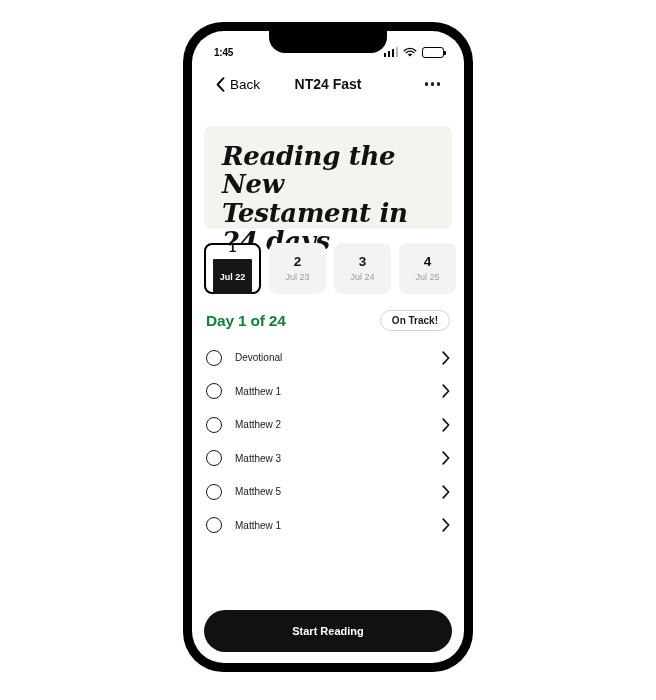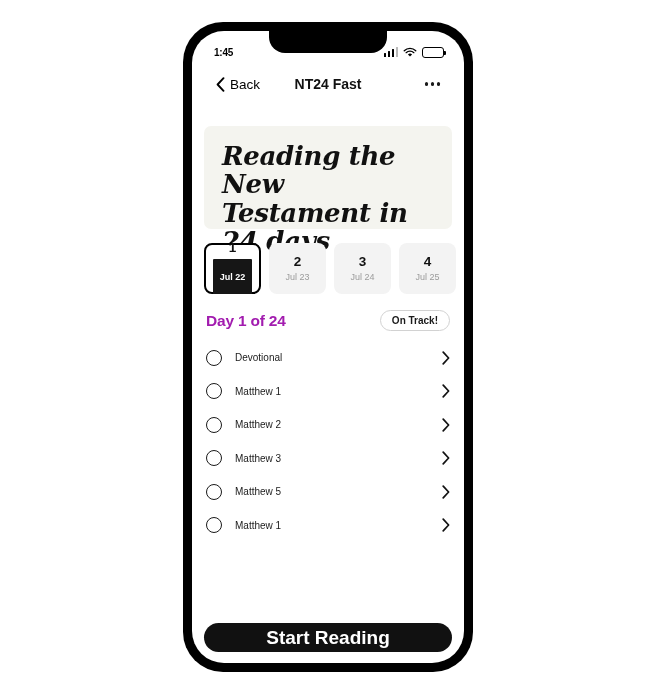--- a/index.html
+++ b/index.html
@@ -202,21 +202,21 @@
   
   .day-header {
     margin: 16px 14px 0 14px;
     display: flex;
     align-items: center;
     justify-content: space-between;
   }
   .day-header-title {
     font-size: 15.5px;
     font-weight: bold;
-    color: #a21caf;
+    color: #15803d;
     letter-spacing: -0.2px;
   }
   .track-badge {
     border: 1px solid #d2d2d2;
     border-radius: 12px;
     padding: 4px 11px;
     font-size: 10px;
     font-weight: bold;
     color: #1a1a1a;
     cursor: pointer;
@@ -250,27 +250,27 @@
     display: flex;
     align-items: center;
   }
 
   
   .cta {
     position: absolute;
     left: 12px;
     right: 12px;
     bottom: 11px;
-    height: 29px;
+    height: 42px;
     background: #111111;
     color: #ffffff;
     border: none;
     border-radius: 21px;
     font-family: "Liberation Sans", sans-serif;
-    font-size: 19px;
+    font-size: 11px;
     font-weight: bold;
     cursor: pointer;
     z-index: 20;
   }
 </style>
 </head>
 <body>
 
 <div class="device">
   <div class="screen">

